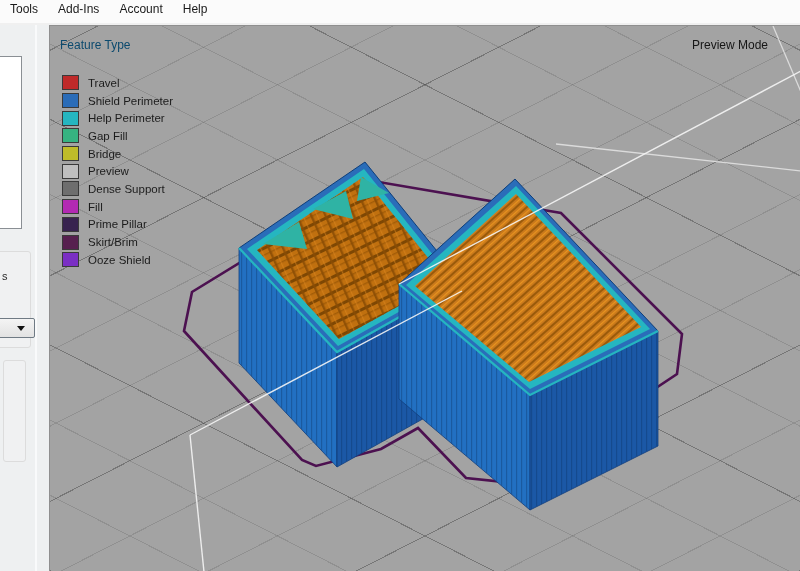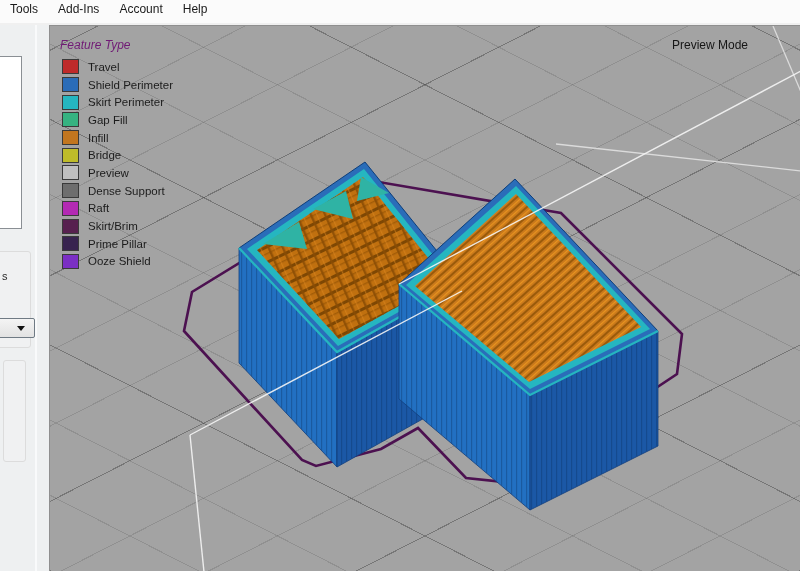--- a/index.html
+++ b/index.html
@@ -64,29 +64,29 @@
     position:absolute;inset:0;
     background-image:
       repeating-linear-gradient(27deg,  rgba(52,52,52,0.28) 0 1px, transparent 1px 201px),
       repeating-linear-gradient(-27deg, rgba(52,52,52,0.28) 0 1px, transparent 1px 201px),
       repeating-linear-gradient(27deg,  rgba(70,70,70,0.20) 0 1px, transparent 1px 67px),
       repeating-linear-gradient(-27deg, rgba(70,70,70,0.20) 0 1px, transparent 1px 67px);
   }
   .scene-svg{position:absolute;left:0;top:0;}
   
   .legend{position:absolute;left:10px;top:12px;}
-  .legend-title{font-size:12px;color:#701a75;margin-bottom:6px;font-style:italic;}
+  .legend-title{font-size:12px;color:#0c4a6e;margin-bottom:22px;}
   .legend-row{display:flex;align-items:center;height:17.7px;}
   .legend-swatch{
     width:17px;height:15px;border:1px solid #3a3a3a;box-sizing:border-box;
     margin-left:2px;margin-right:9px;flex:0 0 auto;
   }
   .legend-label{font-size:11.5px;color:#1c1c1c;white-space:nowrap;}
   .preview-mode{
-    position:absolute;left:622px;top:12px;font-size:12px;color:#161616;
+    position:absolute;left:642px;top:12px;font-size:12px;color:#161616;
   }
 </style>
 </head>
 <body>
 
 <div class="menubar">
   <div class="menu-items">
     <span class="menu-item">Tools</span>
     <span class="menu-item">Add-Ins</span>
     <span class="menu-item">Account</span>
@@ -194,54 +194,50 @@
     <div class="legend-row">
       <span class="legend-swatch" style="background: rgb(191, 42, 42);"></span>
       <span class="legend-label">Travel</span>
     </div>
     <div class="legend-row">
       <span class="legend-swatch" style="background: rgb(42, 108, 184);"></span>
       <span class="legend-label">Shield Perimeter</span>
     </div>
     <div class="legend-row">
       <span class="legend-swatch" style="background: rgb(37, 182, 192);"></span>
-      <span class="legend-label">Skirt Perimeter</span>
+      <span class="legend-label">Help Perimeter</span>
     </div>
     <div class="legend-row">
       <span class="legend-swatch" style="background: rgb(54, 179, 129);"></span>
       <span class="legend-label">Gap Fill</span>
     </div>
     <div class="legend-row">
-      <span class="legend-swatch" style="background: rgb(194, 118, 31);"></span>
-      <span class="legend-label">Infill</span>
-    </div>
-    <div class="legend-row">
       <span class="legend-swatch" style="background: rgb(191, 188, 41);"></span>
       <span class="legend-label">Bridge</span>
     </div>
     <div class="legend-row">
       <span class="legend-swatch" style="background: rgb(191, 191, 191);"></span>
       <span class="legend-label">Preview</span>
     </div>
     <div class="legend-row">
       <span class="legend-swatch" style="background: rgb(110, 110, 110);"></span>
       <span class="legend-label">Dense Support</span>
     </div>
     <div class="legend-row">
       <span class="legend-swatch" style="background: rgb(179, 42, 179);"></span>
-      <span class="legend-label">Raft</span>
+      <span class="legend-label">Fill</span>
+    </div>
+    <div class="legend-row">
+      <span class="legend-swatch" style="background: rgb(56, 35, 79);"></span>
+      <span class="legend-label">Prime Pillar</span>
     </div>
     <div class="legend-row">
       <span class="legend-swatch" style="background: rgb(87, 32, 79);"></span>
       <span class="legend-label">Skirt/Brim</span>
     </div>
     <div class="legend-row">
-      <span class="legend-swatch" style="background: rgb(56, 35, 79);"></span>
-      <span class="legend-label">Prime Pillar</span>
-    </div>
-    <div class="legend-row">
       <span class="legend-swatch" style="background: rgb(123, 47, 196);"></span>
       <span class="legend-label">Ooze Shield</span>
     </div>
   </div>
 
   <div class="preview-mode">Preview Mode</div>
 </div>
 
 </body></html>

